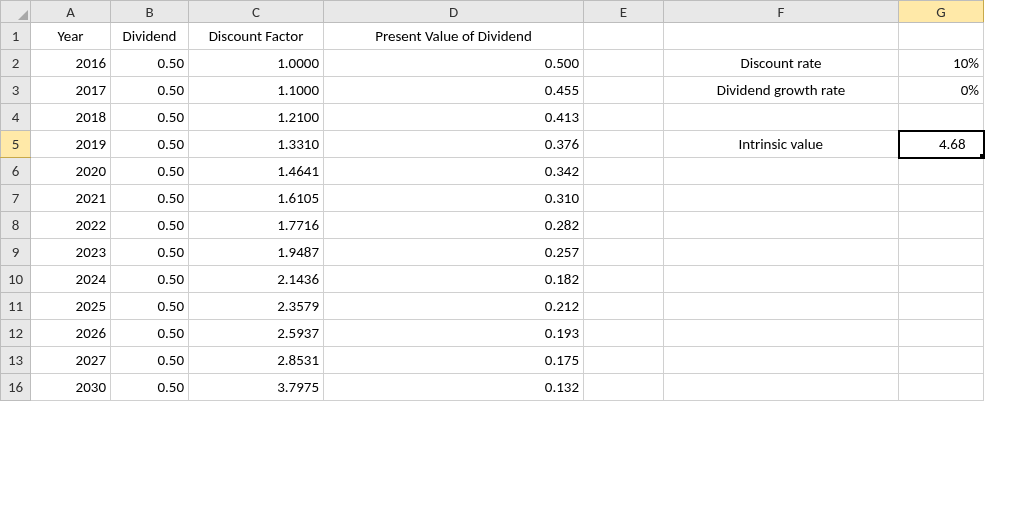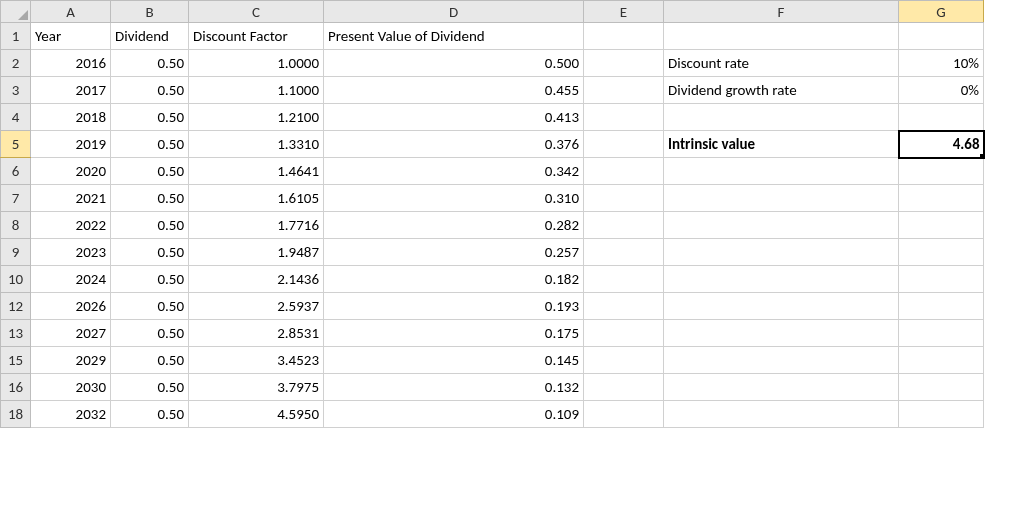--- a/index.html
+++ b/index.html
@@ -55,26 +55,26 @@
     right: 2px;
     bottom: 2px;
     width: 0;
     height: 0;
     border-left: 10px solid transparent;
     border-bottom: 10px solid #a8a8a8;
   }
   .hi-col { background: #ffe9a8; border-left:1px solid #c7a94a; border-right:1px solid #c7a94a; }
   .hi-row { background: #ffe9a8; border-top:1px solid #c7a94a; border-bottom:1px solid #c7a94a;}
   .num { text-align: right; }
-  .txt { text-align: left; }
-  .bold { font-weight: bold; }
+  .txt { text-align: center; }
+  .bold { font-weight: normal; }
   .selected {
     position: relative;
     border: 2px solid #000 !important;
-    padding-right: 3px;
+    padding-right: 17px;
   }
   .selected::after {
     content: "";
     position: absolute;
     right: -3px;
     bottom: -3px;
     width: 6px;
     height: 6px;
     background: #000;
   }
@@ -207,63 +207,53 @@
         <th class="row-head">10</th>
         <td class="num">2024</td>
         <td class="num">0.50</td>
         <td class="num">2.1436</td>
         <td class="num">0.182</td>
         <td class="txt"></td>
         <td class="txt"></td>
         <td class="num"></td>
       </tr>
       <tr>
+        <th class="row-head">11</th>
+        <td class="num">2025</td>
+        <td class="num">0.50</td>
+        <td class="num">2.3579</td>
+        <td class="num">0.212</td>
+        <td class="txt"></td>
+        <td class="txt"></td>
+        <td class="num"></td>
+      </tr>
+      <tr>
         <th class="row-head">12</th>
         <td class="num">2026</td>
         <td class="num">0.50</td>
         <td class="num">2.5937</td>
         <td class="num">0.193</td>
         <td class="txt"></td>
         <td class="txt"></td>
         <td class="num"></td>
       </tr>
       <tr>
         <th class="row-head">13</th>
         <td class="num">2027</td>
         <td class="num">0.50</td>
         <td class="num">2.8531</td>
         <td class="num">0.175</td>
         <td class="txt"></td>
         <td class="txt"></td>
         <td class="num"></td>
       </tr>
       <tr>
-        <th class="row-head">15</th>
-        <td class="num">2029</td>
-        <td class="num">0.50</td>
-        <td class="num">3.4523</td>
-        <td class="num">0.145</td>
-        <td class="txt"></td>
-        <td class="txt"></td>
-        <td class="num"></td>
-      </tr>
-      <tr>
         <th class="row-head">16</th>
         <td class="num">2030</td>
         <td class="num">0.50</td>
         <td class="num">3.7975</td>
         <td class="num">0.132</td>
-        <td class="txt"></td>
-        <td class="txt"></td>
-        <td class="num"></td>
-      </tr>
-      <tr>
-        <th class="row-head">18</th>
-        <td class="num">2032</td>
-        <td class="num">0.50</td>
-        <td class="num">4.5950</td>
-        <td class="num">0.109</td>
         <td class="txt"></td>
         <td class="txt"></td>
         <td class="num"></td>
       </tr>
     </tbody>
 </table>
 
 </body></html>

